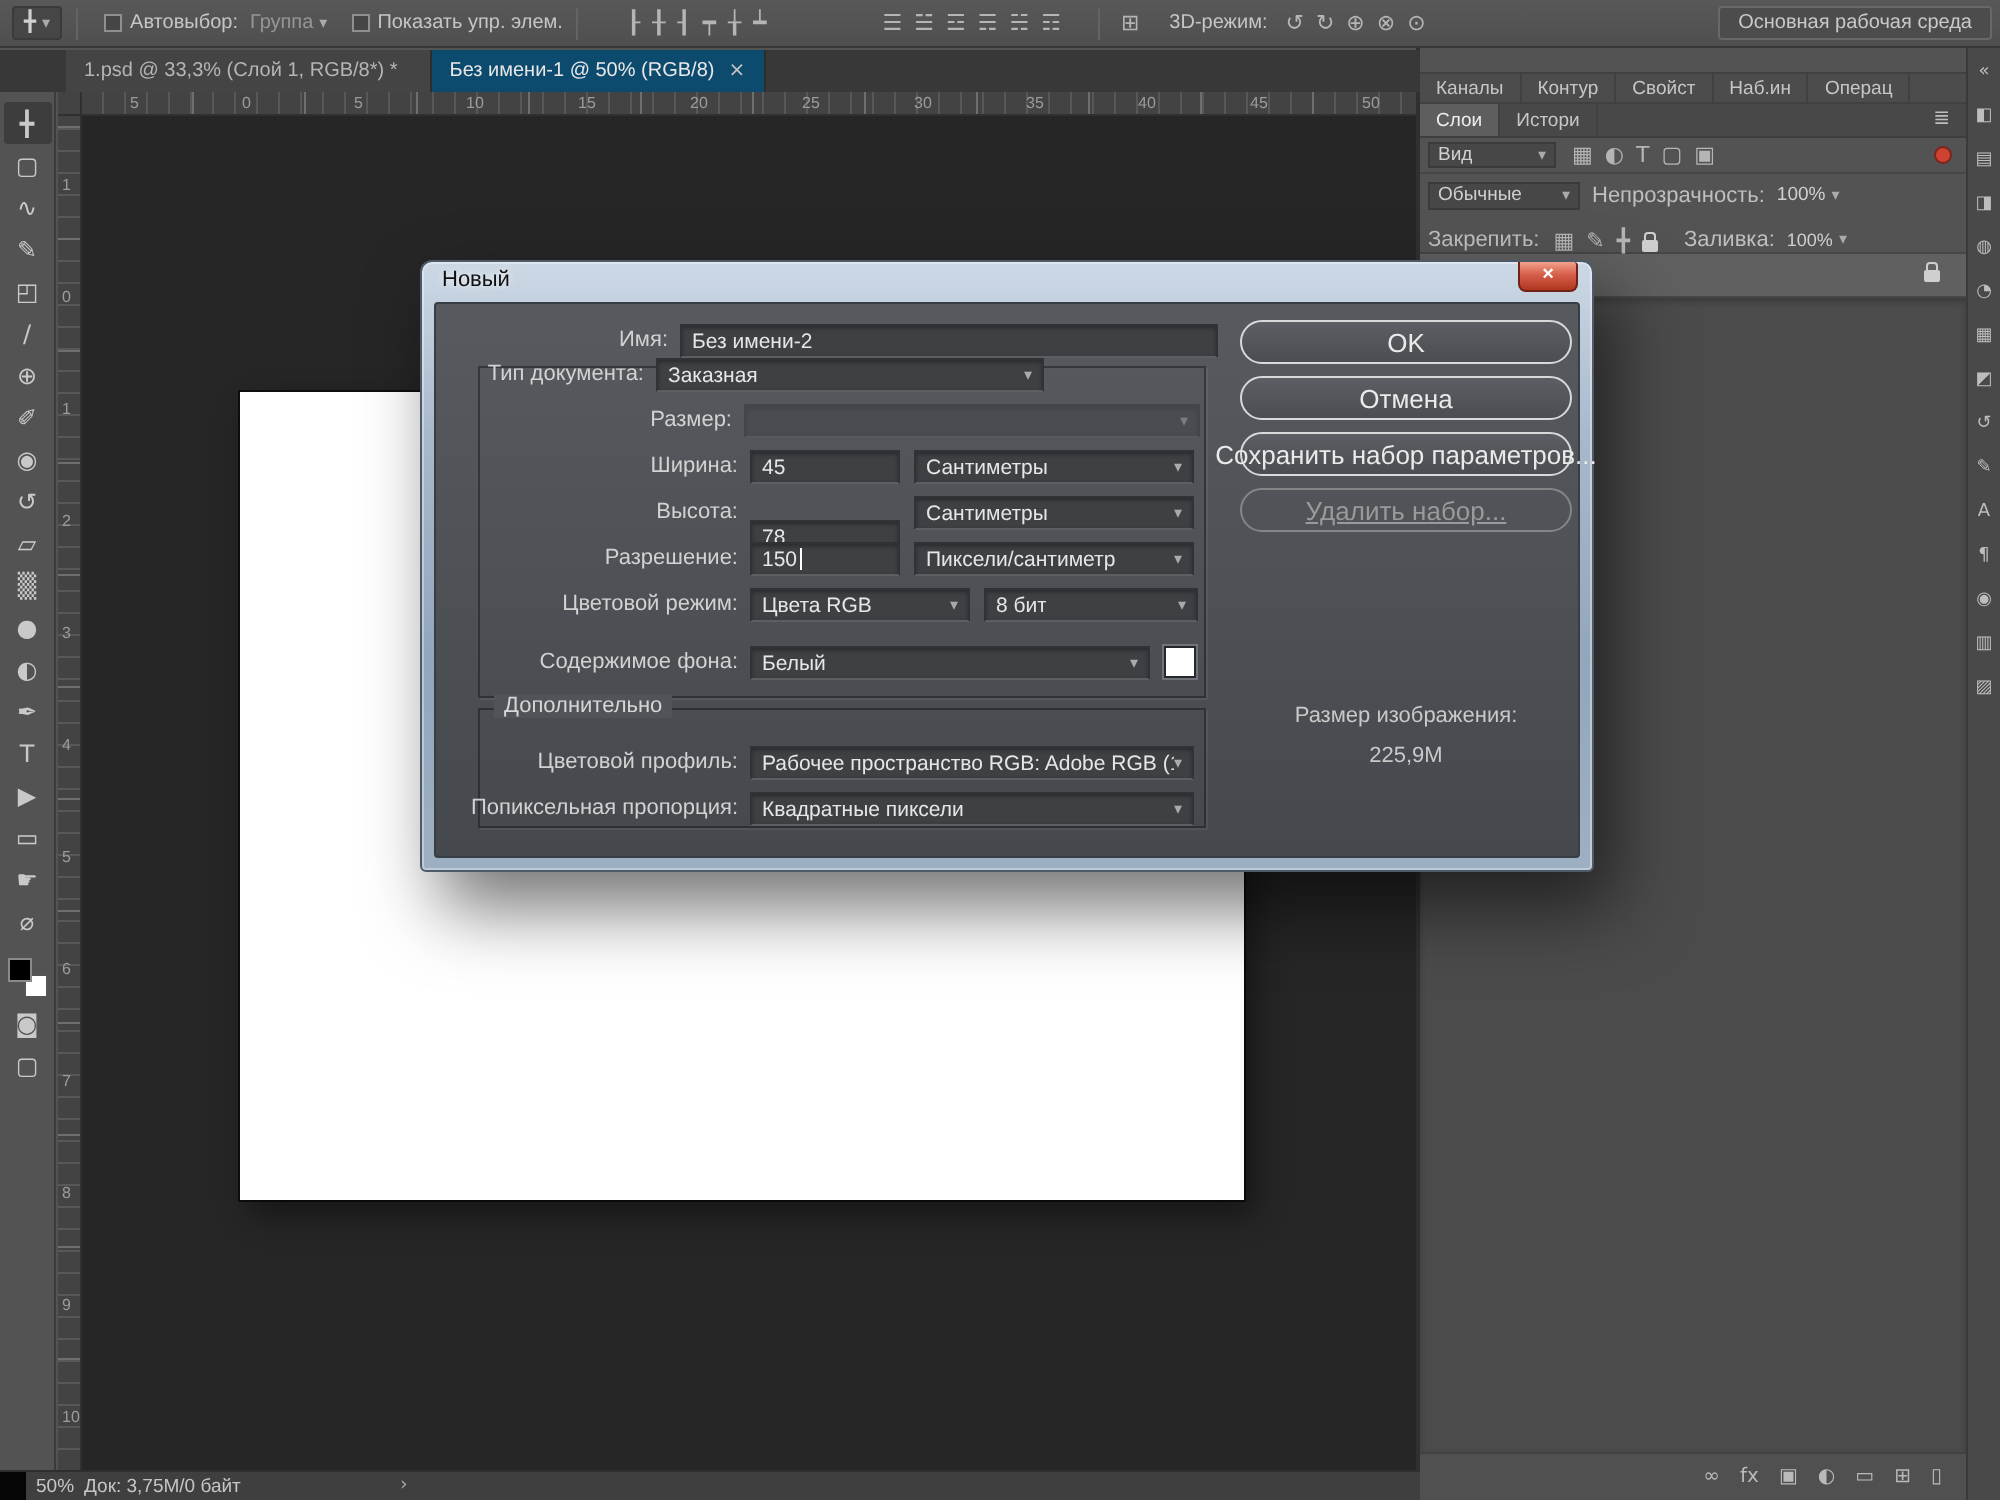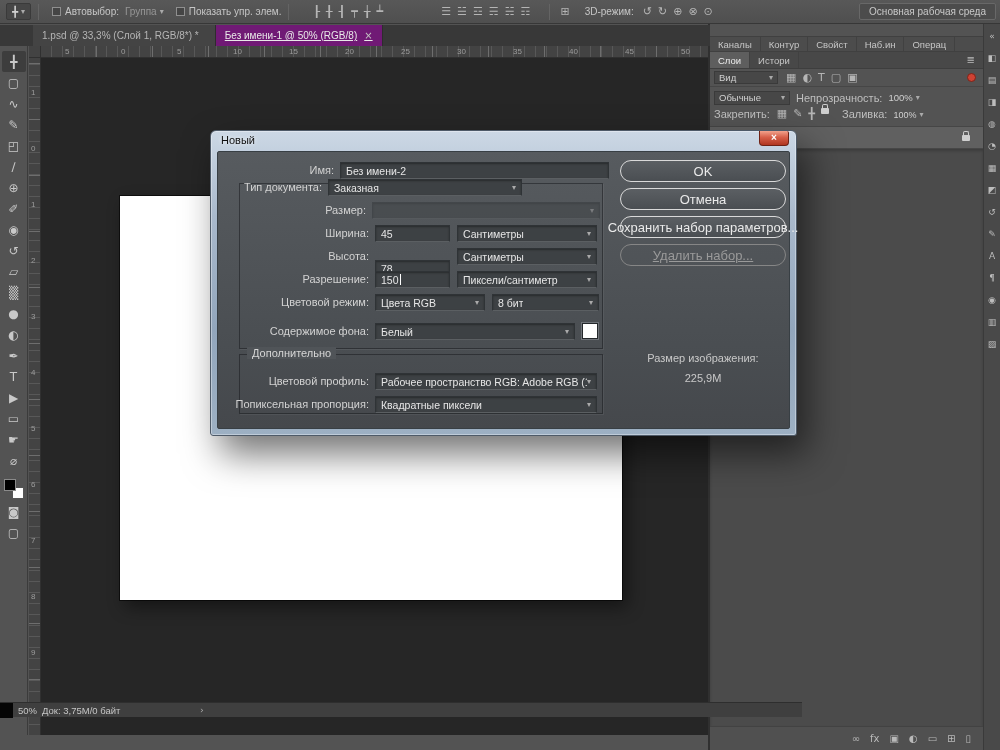--- a/index.html
+++ b/index.html
@@ -25,21 +25,21 @@
   .ob-icon { color:#b5b5b5; font-size:11px; margin:0 3px; line-height:1; }
   .arr { font-size:8px; color:#aaaaaa; }
   .workspace-btn { margin-left:auto; margin-right:4px; border:1px solid #686868; background:#4c4c4c;
     padding:2px 9px; border-radius:2px; color:#c9c9c9; white-space:nowrap; }
 
   
   #tab-row { position:absolute; left:0; top:25px; width:710px; height:21px;
     background:#383838; display:flex; padding-left:33px; z-index:4; }
   .doc-tab { display:flex; align-items:center; height:21px; padding:0 9px; font-size:10px;
     background:#444444; color:#b5b5b5; border-right:1px solid #2d2d2d; white-space:nowrap; }
-  .doc-tab.active { background:#701a75; color:#e8e8e8;text-decoration:underline; }
+  .doc-tab.active { background:#0c4a6e; color:#e8e8e8; }
   .tab-close { margin-left:7px; color:#c2c2c2; font-size:10px; }
 
   
   #left-toolbar { position:absolute; left:0; top:46px; width:28px; height:689px;
     background:#535353; border-right:1px solid #3b3b3b; display:flex; flex-direction:column; align-items:center; z-index:3; }
   #tools { display:flex; flex-direction:column; align-items:center; margin-top:5px; }
   .tool { width:24px; height:21px; display:flex; align-items:center; justify-content:center;
     font-size:12px; color:#c9c9c9; }
   .tool.active { background:#3d3d3d; border-radius:2px; }
   .swatches { position:relative; width:24px; height:24px; margin-top:6px; }
@@ -59,21 +59,21 @@
     background-color:#434343;
     background-image:repeating-linear-gradient(0deg,transparent 0 55px,#6e6e6e 55px 56px),
                      repeating-linear-gradient(0deg,transparent 0 10px,#585858 10px 11px);
     border-right:1px solid #303030; }
   .hnum { position:absolute; top:1px; font-size:8px; color:#9c9c9c; }
   .vnum { position:absolute; left:2px; font-size:8px; color:#9c9c9c; }
   #page { position:absolute; left:91px; top:150px; width:502px; height:404px; background:#ffffff;
     box-shadow:0 0 0 1px rgba(0,0,0,.6), 5px 7px 16px rgba(0,0,0,.45); }
 
   
-  #status-bar { position:absolute; left:0; top:702px; width:802px; height:15px; background:#3f3f3f;
+  #status-bar { position:absolute; left:0; top:735px; width:710px; height:15px; background:#3f3f3f;
     border-top:1px solid #2e2e2e; font-size:9.5px; color:#c6c6c6; z-index:4; }
   #status-bar .chip { position:absolute; left:0; top:0; width:13px; height:15px; background:#050505; }
   #status-bar .zoom { position:absolute; left:18px; top:2px; }
   #status-bar .docinfo { position:absolute; left:42px; top:2px; }
   #status-bar .chev { position:absolute; left:200px; top:1px; color:#a9a9a9; }
 
   
   #main-divider { position:absolute; left:708px; top:24px; width:2px; height:726px; background:#303030; }
   #right-panel { position:absolute; left:710px; top:24px; width:273px; height:726px; background:#535353; }
   .tabs1 { position:absolute; left:0; top:12px; width:273px; height:16px; display:flex;
@@ -89,21 +89,21 @@
     border-bottom:1px solid #464646; font-size:9.5px; }
   .mini-combo { display:flex; align-items:center; justify-content:space-between; margin-left:4px;
     width:64px; height:13px; padding:0 4px; background:#474747; border:1px solid #3a3a3a; color:#d0d0d0; }
   .mini-combo.w76 { width:76px; height:14px; }
   .filter-icons { display:flex; margin-left:5px; }
   .toggle-dot { width:9px; height:9px; border-radius:50%; background:#ce4233; border:1px solid #7c241a;
     margin-left:auto; margin-right:7px; }
   .blend-row { position:absolute; left:0; top:63px; width:273px; height:21px; display:flex; align-items:center; font-size:9.5px; }
   .plabel { margin-left:6px; color:#bfbfbf; font-size:11px; white-space:nowrap; }
   .mini-val { display:flex; align-items:center; gap:3px; margin-left:3px; padding:0 3px; height:13px; color:#d0d0d0; }
-  .lock-row { position:absolute; left:0; top:84px; width:273px; height:19px; display:flex; align-items:flex-start;
+  .lock-row { position:absolute; left:0; top:84px; width:273px; height:19px; display:flex; align-items:flex-end;
     border-bottom:1px solid #464646; font-size:9px; }
   .lock-row .plabel { margin-left:4px; }
   .lock-icons { display:flex; margin-left:4px; align-items:center; }
   .css-lock { position:relative; display:inline-block; width:8px; height:6px; background:#cfcfcf; border-radius:1px; margin:0 3px; }
   .css-lock::before { content:""; position:absolute; left:1px; top:-4px; width:4px; height:3px;
     border:1px solid #cfcfcf; border-bottom:none; border-radius:2px 2px 0 0; }
   .layer-row { position:absolute; left:0; top:103px; width:273px; height:22px; background:#606060;
     border-bottom:1px solid #474747; }
   .layer-row .css-lock { position:absolute; right:10px; top:8px; }
   .layers-list { position:absolute; left:0; top:125px; width:273px; height:577px; background:#4b4b4b;

